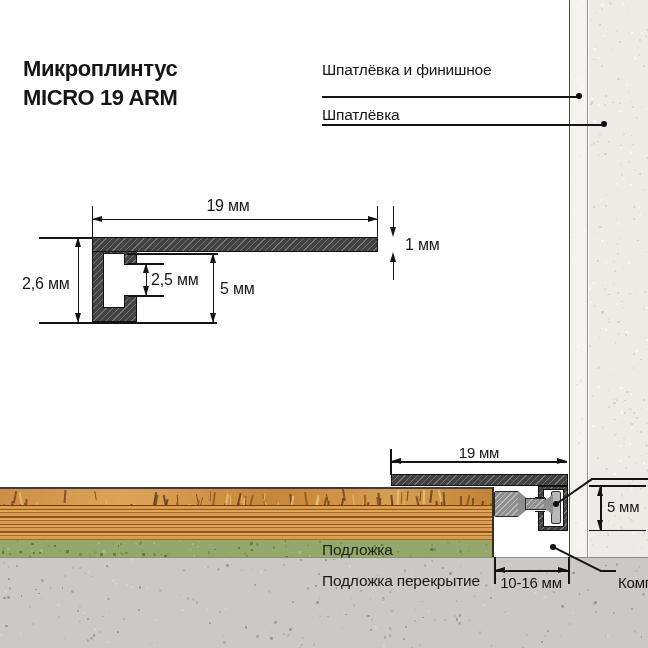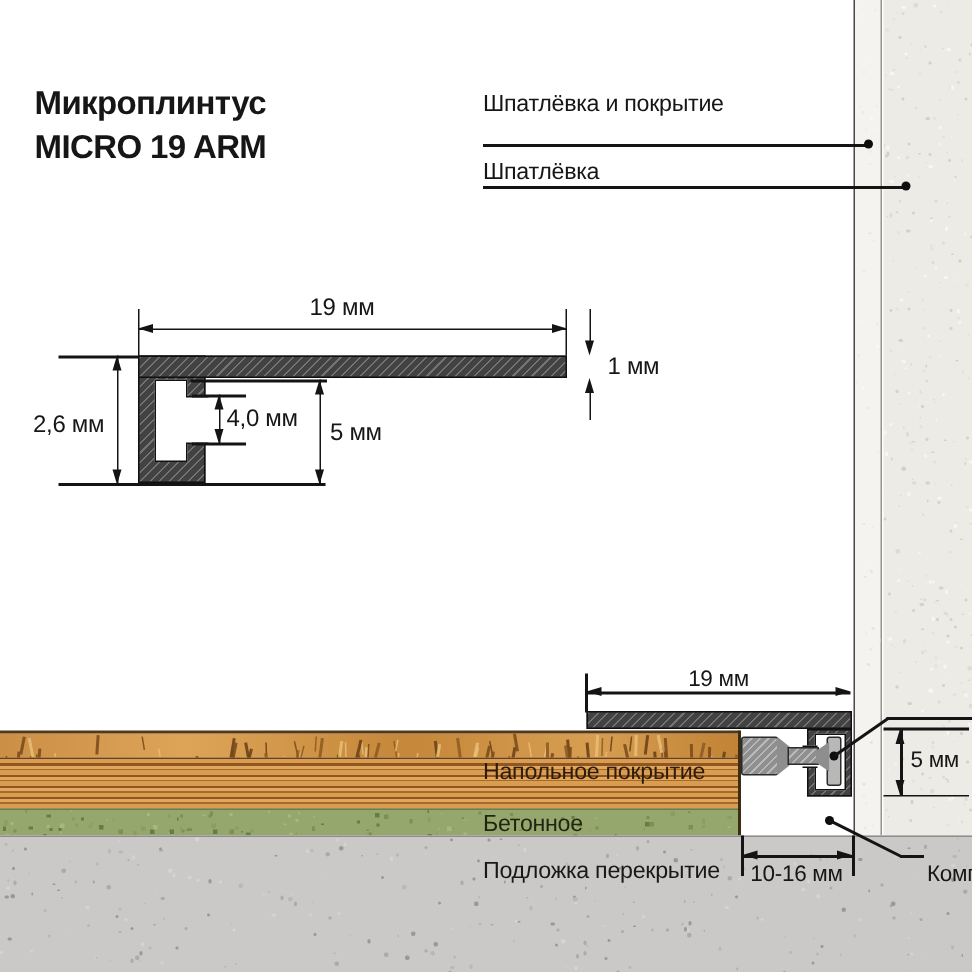--- a/index.html
+++ b/index.html
@@ -851,21 +851,21 @@
       <i style="left: 98.4044%; top: 1.0858%; width: 1.11618px; height: 1.11618px; background: rgb(183, 182, 180); border-radius: 50%; opacity: 0.9;"></i>
       <i style="left: 21.4007%; top: 31.2611%; width: 2.72423px; height: 2.72423px; background: rgb(150, 148, 146); border-radius: 50%; opacity: 0.9;"></i>
     </div>
 
   <div class="txt t-title" style="left:23px;top:54px;">
     <div>Микроплинтус</div>
     <div>MICRO 19 ARM</div>
   </div>
 
   <div class="txt t-label" style="left:322px;top:60px;">
-    <div>Шпатлёвка и покрытие</div>
+    <div>Шпатлёвка и финишное</div>
   </div>
   <div class="ln" style="left:322px;top:96px;width:256px;height:1.5px;"></div>
   <div class="dot" style="left:576px;top:93px;"></div>
 
   <div class="txt t-label" style="left:322px;top:105px;">
     <div>Шпатлёвка</div>
   </div>
   <div class="ln" style="left:322px;top:124px;width:282px;height:1.5px;"></div>
   <div class="dot" style="left:601px;top:121px;"></div>
 
@@ -898,21 +898,21 @@
   <div class="ln" style="left:212.5px;top:253px;width:1.5px;height:70px;"></div>
   <div class="ah ah-u" style="left:209.5px;top:253px;"></div>
   <div class="ah ah-d" style="left:209.5px;top:313px;"></div>
   <div class="txt t-dim" style="left:220px;top:280px;">5 мм</div>
 
   <div class="ln" style="left:128px;top:263px;width:36px;height:1.5px;"></div>
   <div class="ln" style="left:128px;top:295px;width:36px;height:1.5px;"></div>
   <div class="ln" style="left:145.5px;top:263px;width:1.5px;height:33px;"></div>
   <div class="ah ah-u" style="left:142.5px;top:263px;"></div>
   <div class="ah ah-d" style="left:142.5px;top:286px;"></div>
-  <div class="txt t-dim" style="left:151px;top:271px;">4,0 мм</div>
+  <div class="txt t-dim" style="left:151px;top:271px;">2,5 мм</div>
 
   <div class="abs hd" style="left:391px;top:474px;width:177px;height:12px;"></div>
 
   <div class="abs hd" style="left:538px;top:486px;width:30px;height:45px;"></div>
   <div class="abs whitecut" style="left:543px;top:489px;width:21px;height:38px;border:1.5px solid #111;"></div>
   <div class="abs whitecut" style="left:535px;top:497px;width:10px;height:15px;border-top:1.5px solid #111;border-bottom:1.5px solid #111;"></div>
 
   <div class="abs" style="left:551px;top:491px;width:10px;height:33px;background:#b8b8b6;border:1.5px solid #2c2c2c;border-radius:2px;"></div>
   <div class="abs hg" style="left:494px;top:491px;width:25px;height:26px;border:1.5px solid #2c2c2c;border-radius:2px;"></div>
   <div class="abs" style="left:518px;top:491px;width:9px;height:26px;background:#8e8e8e;clip-path:polygon(0 0,100% 28%,100% 72%,0 100%);"></div>
@@ -941,17 +941,16 @@
   <div class="ln" style="left:495px;top:570px;width:73px;height:1.5px;"></div>
   <div class="ah ah-l" style="left:495px;top:567.3px;"></div>
   <div class="ah ah-r" style="left:558px;top:567.3px;"></div>
   <div class="txt t-dim-s cx" style="left:531px;top:574px;">10-16 мм</div>
 
   <div class="dot" style="left:550px;top:544px;"></div>
   <div class="ln" style="left:553px;top:546.2px;width:54px;height:1.5px;transform-origin:0 50%;transform:rotate(26.6deg);"></div>
   <div class="ln" style="left:600px;top:570px;width:16px;height:1.5px;"></div>
   <div class="txt t-dim-s" style="left:618px;top:574px;">Комп</div>
 
-  <div class="txt t-label" style="left:322px;top:505px;color:#2f1c0d;">Напольное покрытие</div>
-  <div class="txt t-label" style="left:322px;top:540px;color:#1e2613;">Бетонное</div>
+  <div class="txt t-label" style="left:322px;top:540px;color:#1e2613;">Подложка</div>
   <div class="txt t-label" style="left:322px;top:571px;color:#191919;">Подложка перекрытие</div>
 
 </div>
 
 </body></html>

